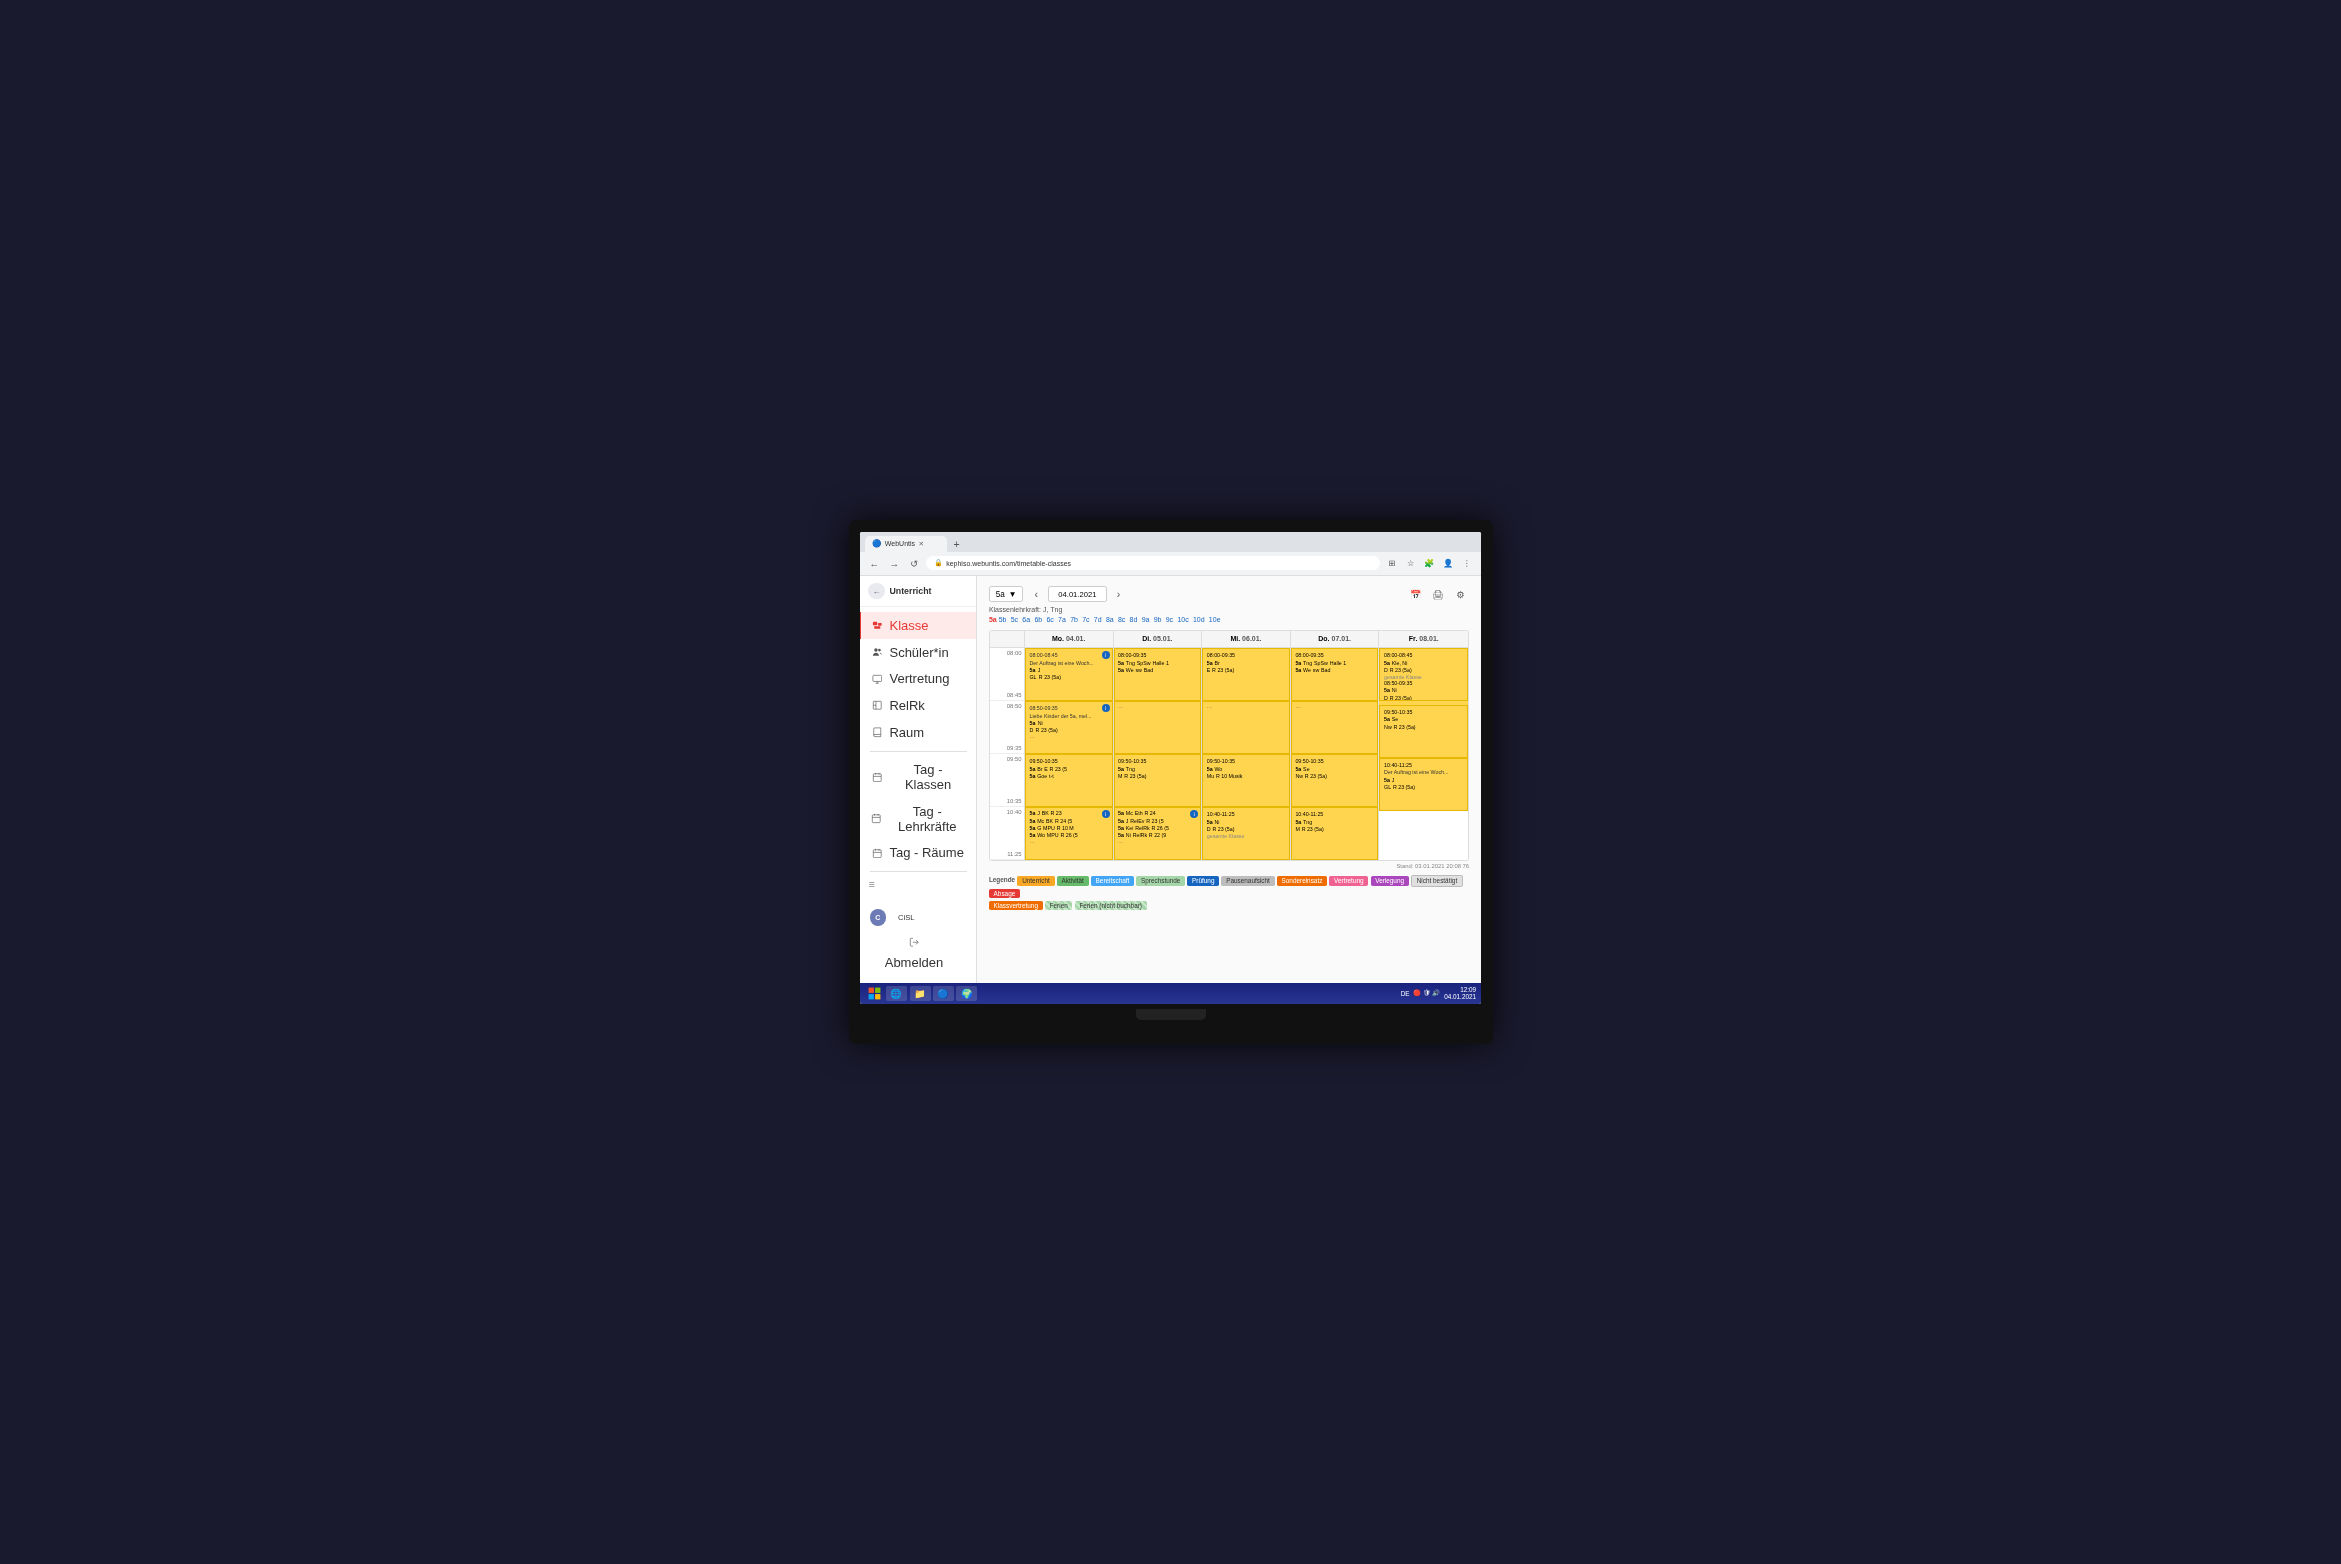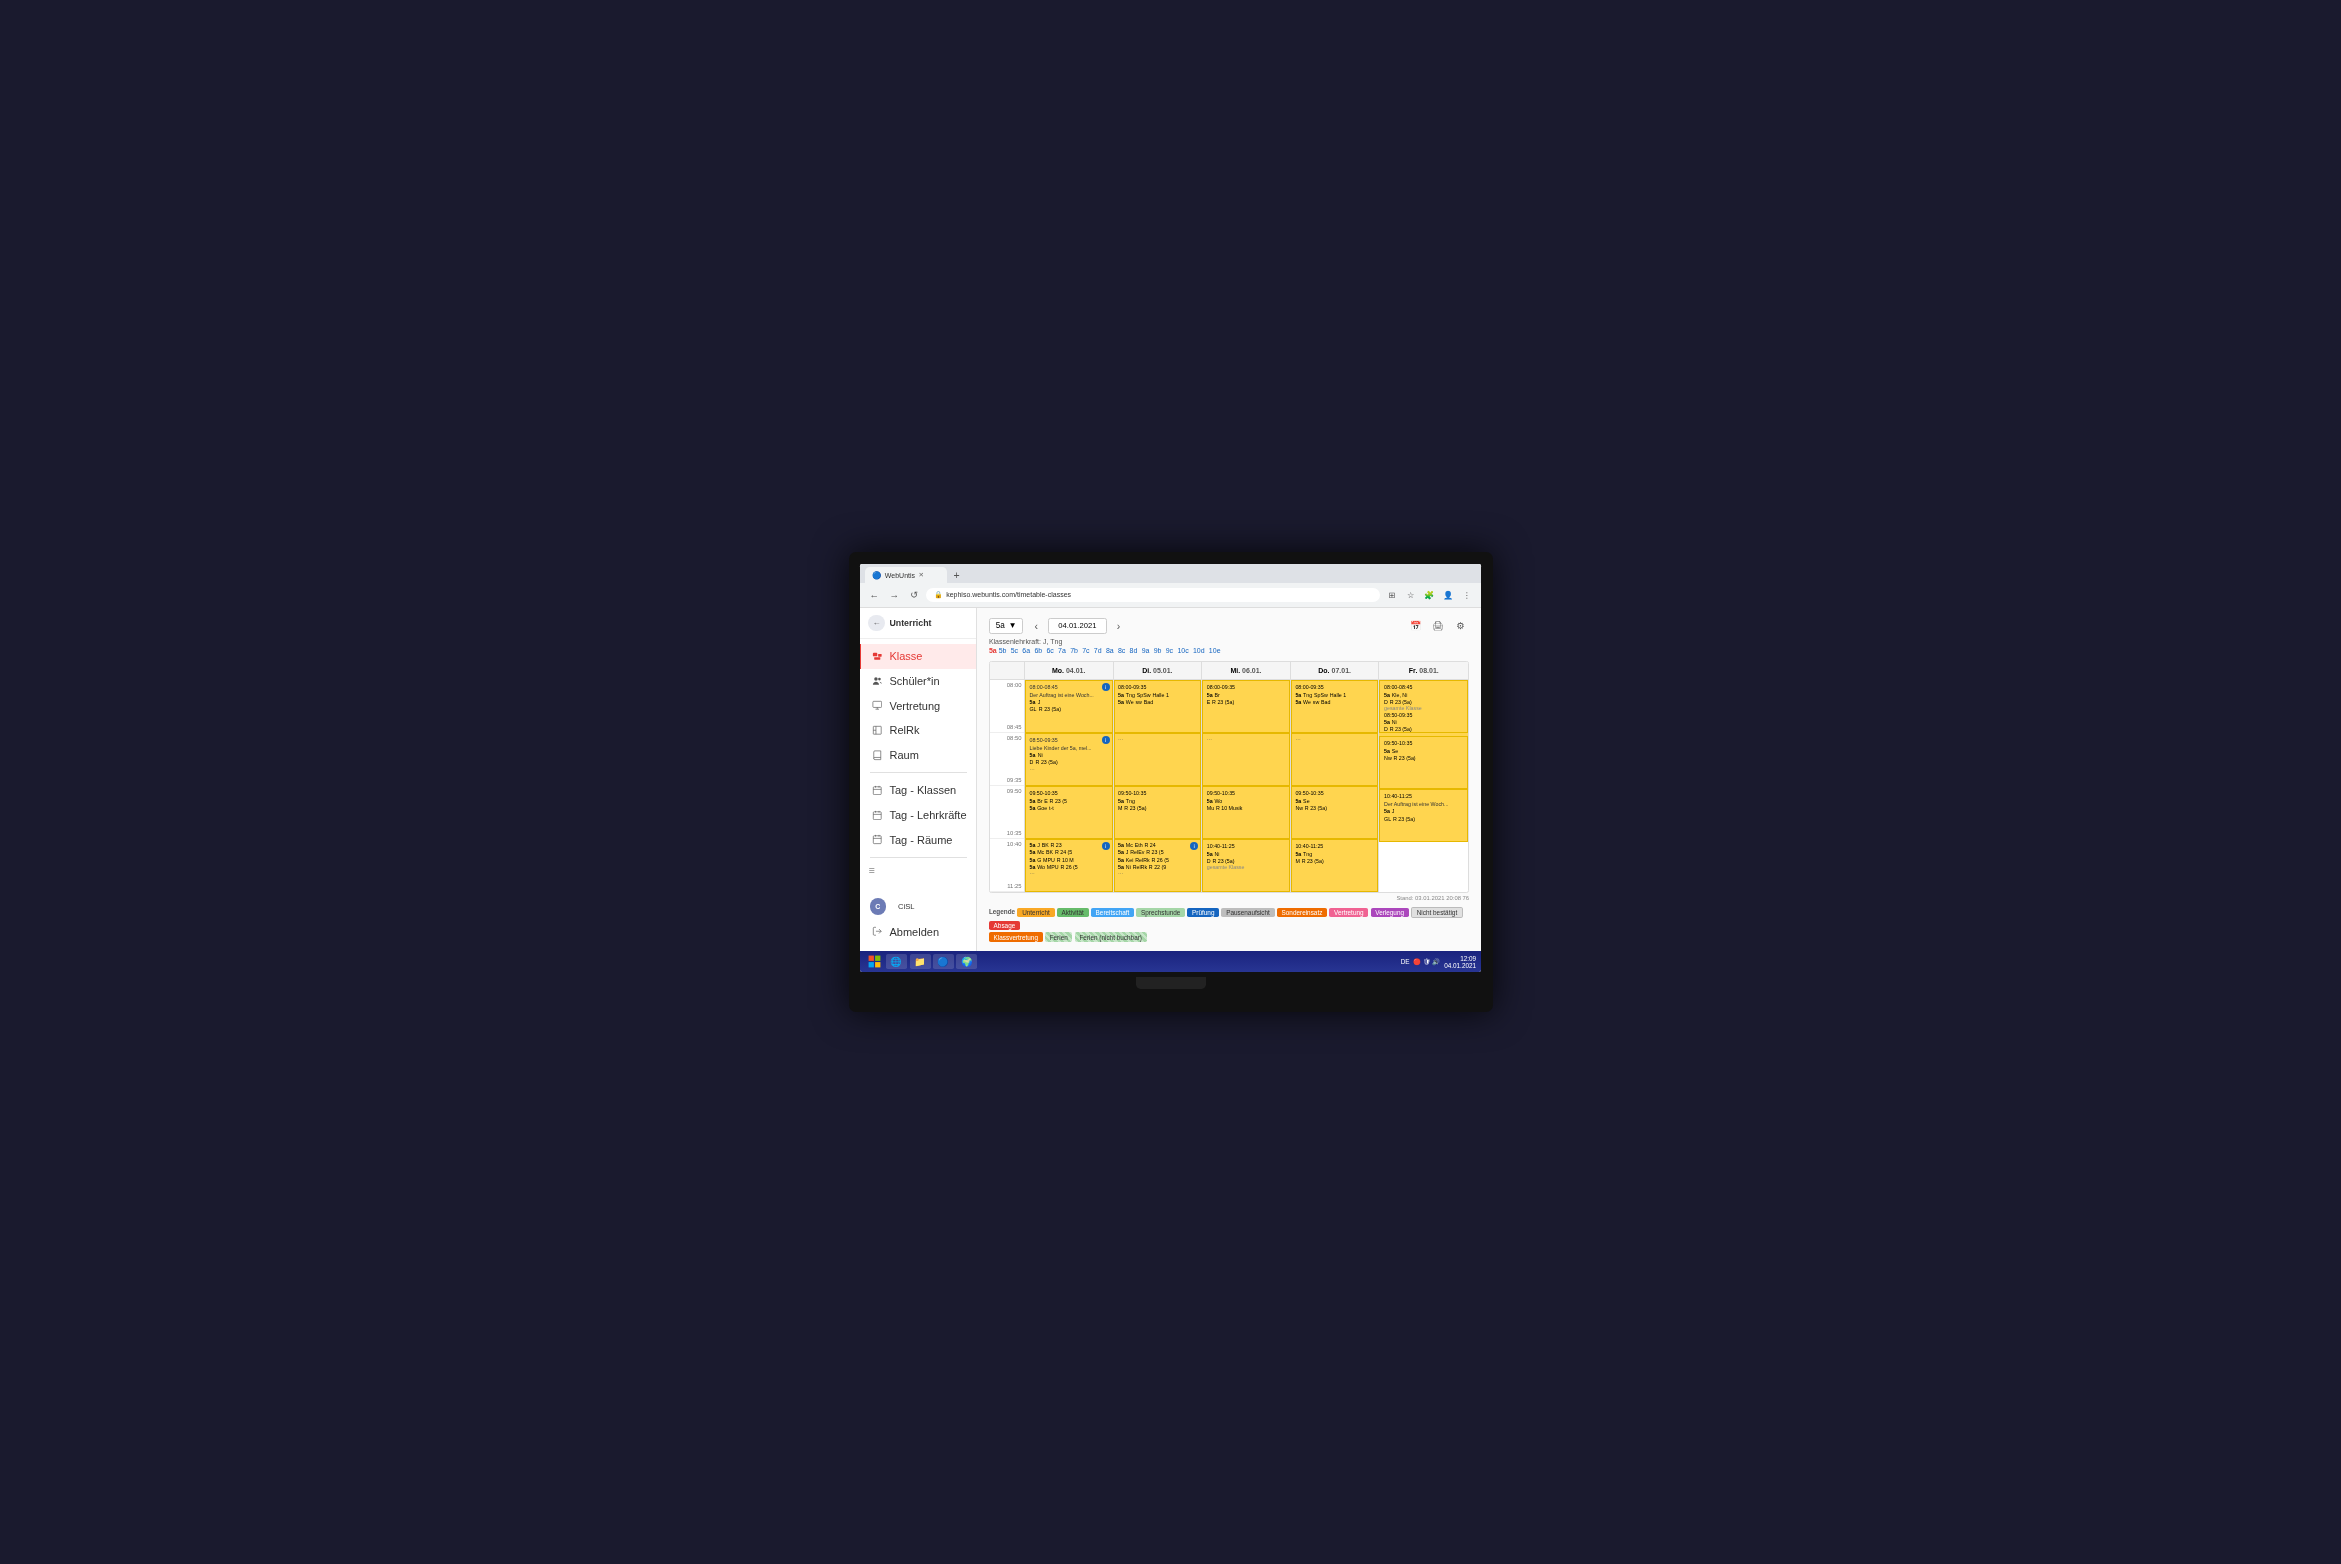--- a/index.html
+++ b/index.html
@@ -143,24 +143,25 @@
     }
     .sidebar-nav {
       flex: 1;
       padding: 4.7px 0;
     }
     .sidebar-item {
       display: flex;
       align-items: center;
       padding: 5.9px 9.4px;
       gap: 5.9px;
-      font-size: 11px;
+      font-size: 13px;
       color: #333;
       cursor: pointer;
       border-left: 1.8px solid transparent;
+      text-align: center;
     }
     .sidebar-item.active {
       border-left-color: #e53935;
       background: #ffeaea;
       color: #e53935;
     }
     .sidebar-item .icon {
       width: 13px;
       height: 13px;
       display: flex; align-items: center; justify-content: center;
@@ -538,21 +539,21 @@
           <div class="sidebar-divider"></div>
           <div style="padding: 2.3px 0 2.3px 8.2px; color:#888; font-size:10.5px; letter-spacing:1.2px;">≡</div>
         </div>
         <div class="sidebar-footer">
           <div class="sidebar-user-item">
             <div class="user-avatar">
               <span>C</span>
             </div>
             <span>CiSL</span>
           </div>
-          <div class="sidebar-item" style="padding-left:0;">
+          <div class="sidebar-item" style="padding-left:0;flex-direction:column;">
             <span class="icon">
               <svg width="10.5" height="10.5" viewBox="0 0 24 24" fill="none" stroke="#555" stroke-width="1.5">
                   <path d="M9 21H5a2 2 0 0 1-2-2V5a2 2 0 0 1 2-2h4"></path>
                   <polyline points="16 17 21 12 16 7"></polyline>
                   <line x1="21" y1="12" x2="9" y2="12"></line>
                 </svg>
             </span>
             <span>Abmelden</span>
           </div>
         </div>

